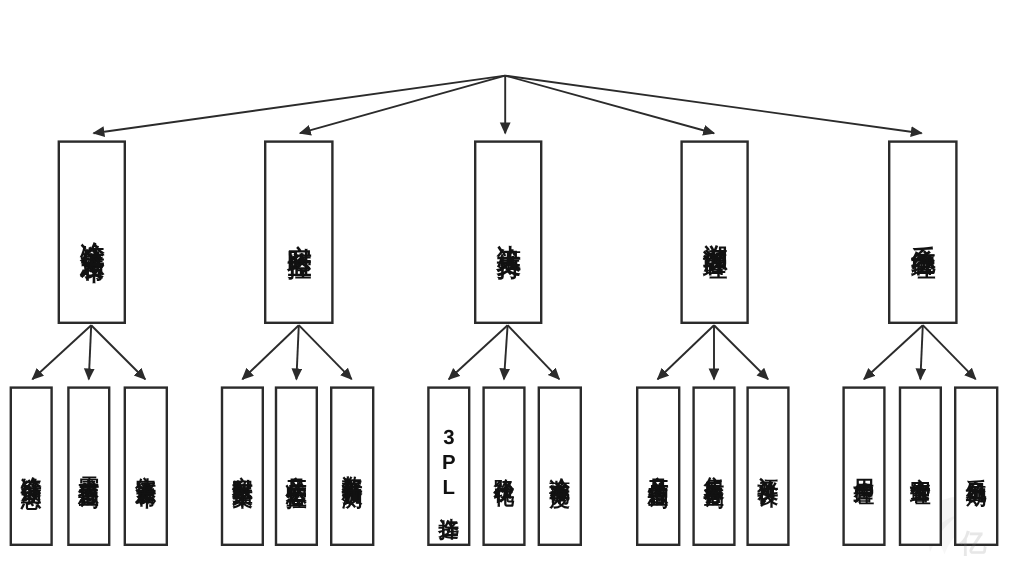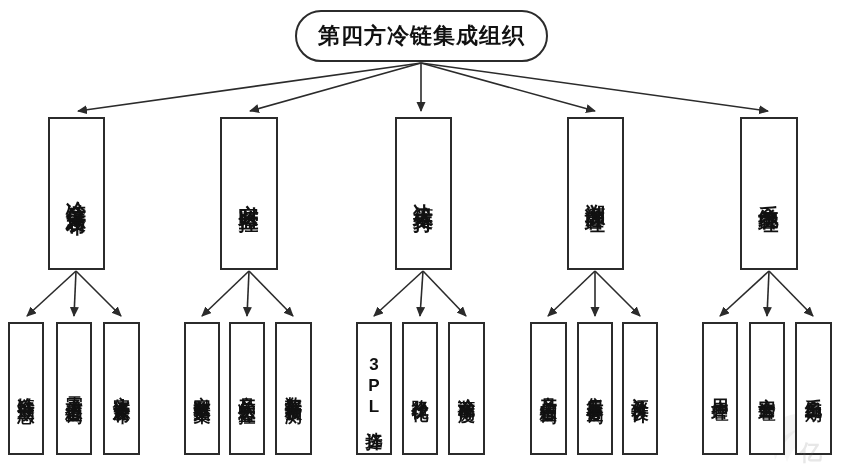--- a/index.html
+++ b/index.html
@@ -106,21 +106,20 @@
       <line x1="769" y1="271" x2="767" y2="316" marker-end="url(#arrow)"></line>
       <line x1="769" y1="271" x2="813" y2="316" marker-end="url(#arrow)"></line>
     </g>
   </svg>
 
   <svg class="wm-swirl" style="left:745px;top:390px;" width="85" height="75" viewBox="0 0 85 75">
     <path d="M10 55 Q 40 10 78 30 Q 45 35 30 70 Q 28 50 10 55 Z" fill="rgba(150,150,150,0.10)"></path>
     <path d="M25 60 Q 55 25 80 45 Q 52 45 42 72 Q 38 58 25 60 Z" fill="rgba(150,150,150,0.08)"></path>
   </svg>
 
-  <div class="node root" style="left:295px;top:10px;width:253px;height:52px;">第四方冷链集成组织</div>
 
   <div class="node branch vtext" style="left:48px;top:117px;width:57px;height:153px;">冷链信息发布</div>
   <div class="node branch vtext" style="left:220px;top:117px;width:58px;height:153px;">实时监控</div>
   <div class="node branch vtext" style="left:395px;top:117px;width:57px;height:153px;">决策支持</div>
   <div class="node branch vtext" style="left:567px;top:117px;width:57px;height:153px;">溯源管理</div>
   <div class="node branch vtext" style="left:740px;top:117px;width:58px;height:153px;">系统管理</div>
 
   <div class="node leaf vtext" style="left:8px;top:322px;width:36px;height:133px;">冷链行业动态</div>
   <div class="node leaf vtext" style="left:56px;top:322px;width:36px;height:133px;">需求信息查询</div>
   <div class="node leaf vtext" style="left:103px;top:322px;width:37px;height:133px;">实体资源发布</div>

